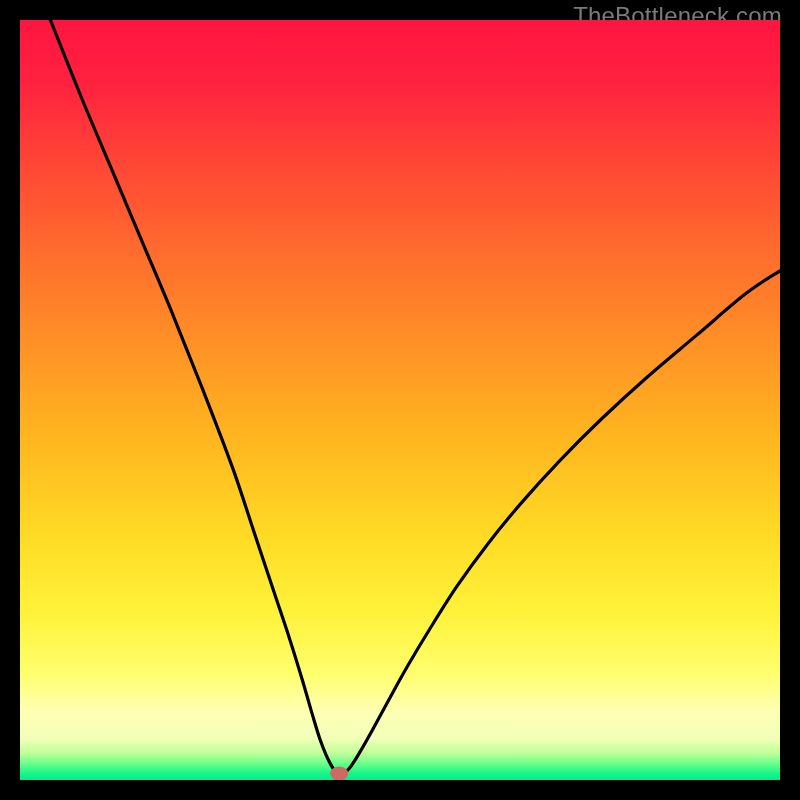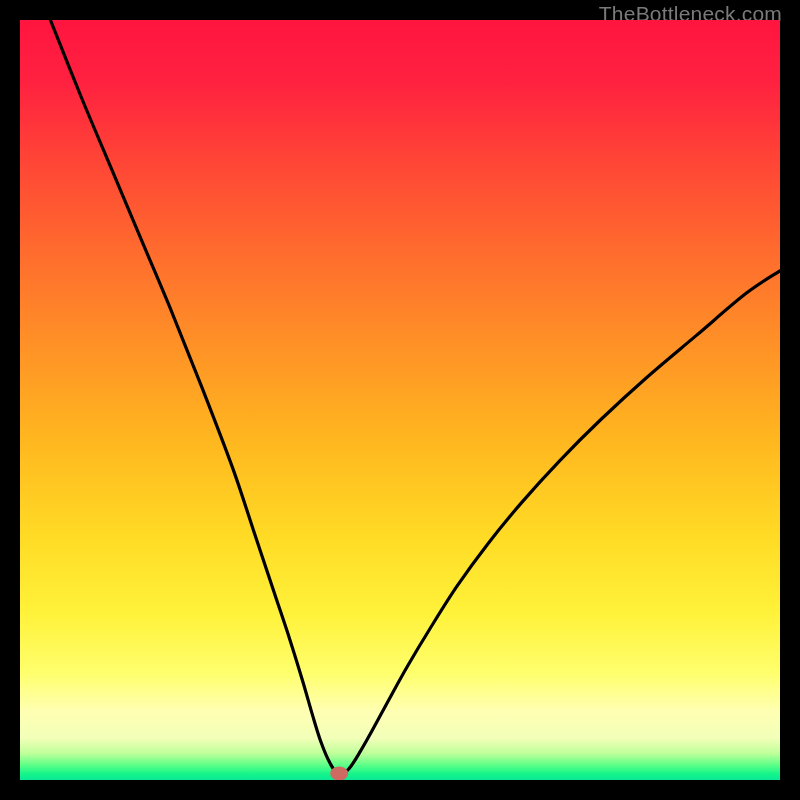--- a/index.html
+++ b/index.html
@@ -28,21 +28,21 @@
   .plot svg {
     display: block;
     width: 760px;
     height: 760px;
   }
   .watermark {
     position: absolute;
     top: 2px;
     right: 18px;
     color: #7a7a7a;
-    font-size: 21px;
+    font-size: 24px;
     letter-spacing: 0.2px;
     user-select: none;
   }
 </style>
 </head>
 <body>
 
 <div class="frame">
   <div class="watermark">TheBottleneck.com</div>
 

